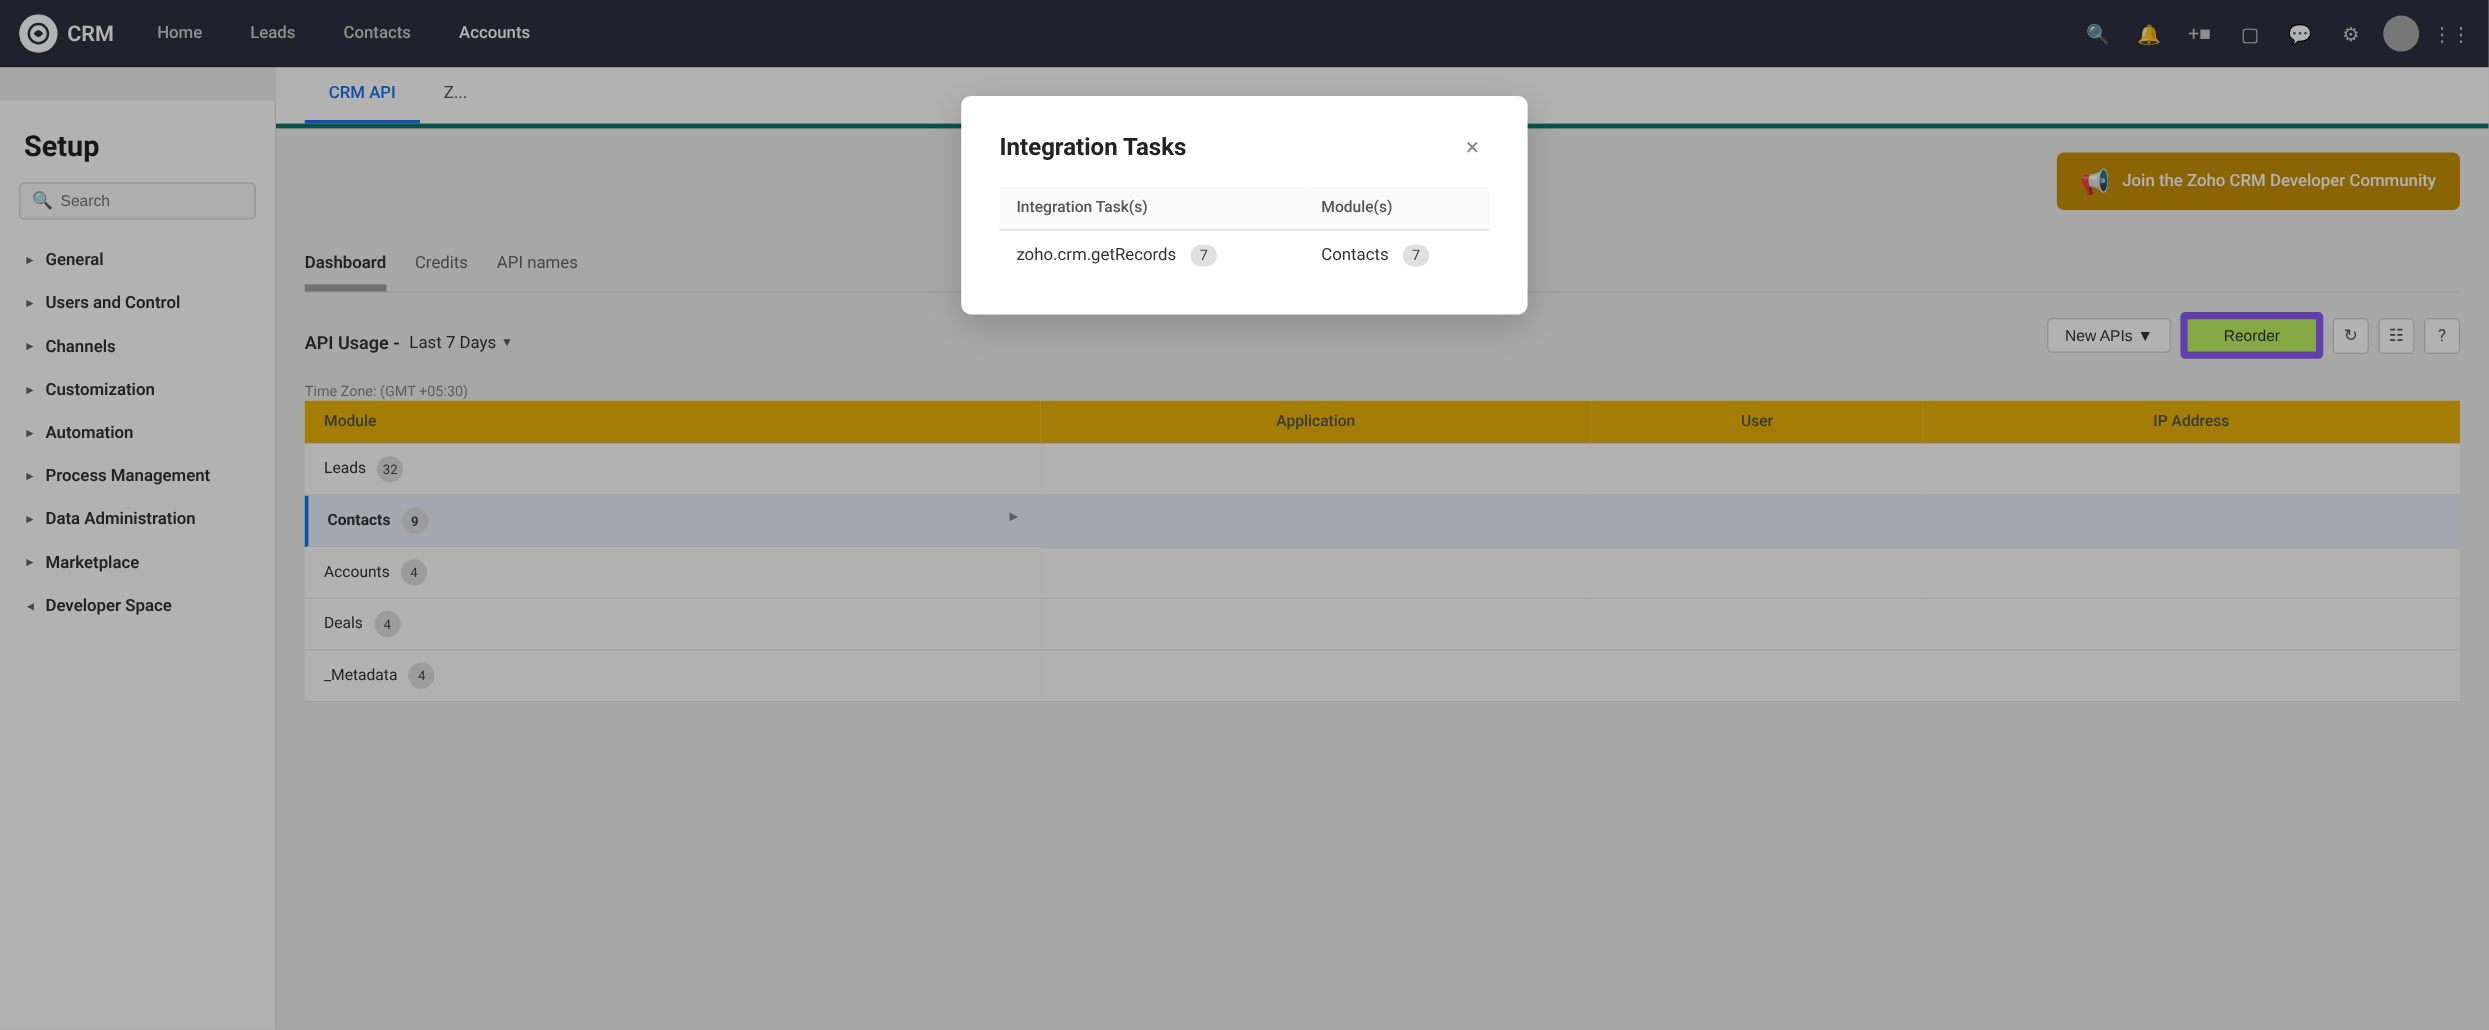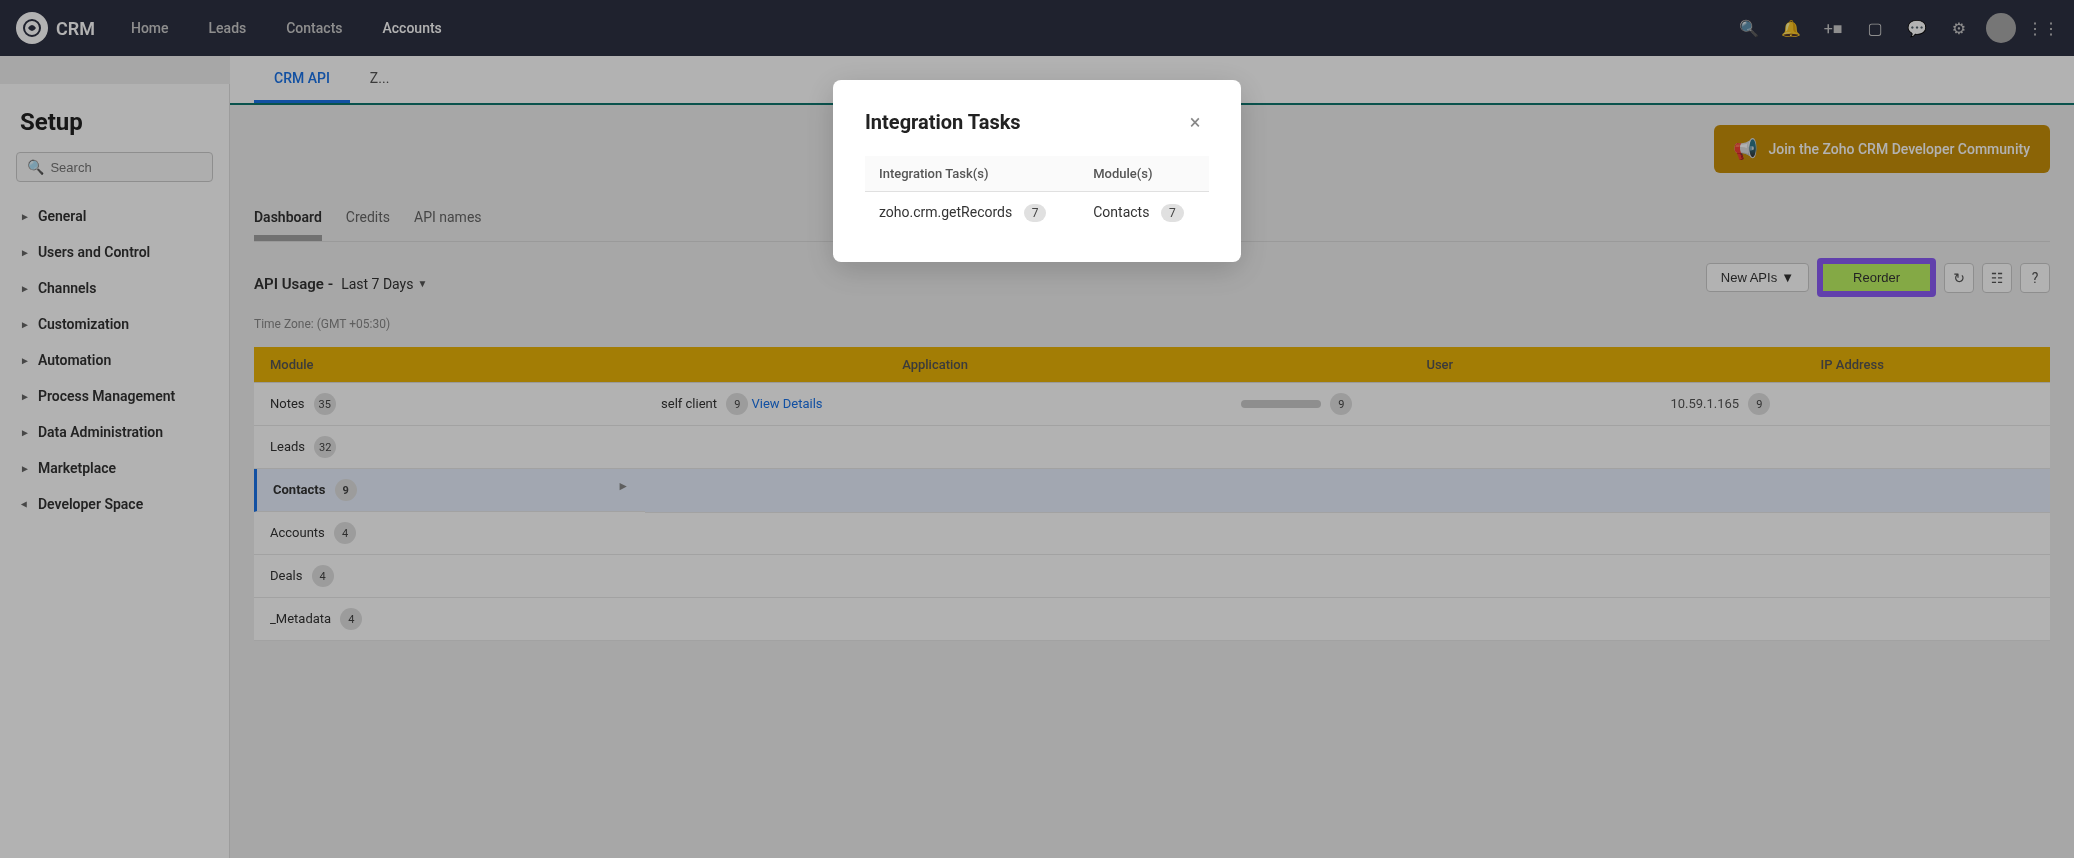--- a/index.html
+++ b/index.html
@@ -67,21 +67,21 @@
     }
     .sidebar-item .chevron { color: #666; font-size: 10px; }
     .sidebar-item.expanded .chevron { transform: rotate(90deg); }
 
     
     .content { flex: 1; overflow: auto; background: #f0f0f0; position: relative; }
 
     
     .crm-page { background: #f0f0f0; min-height: 100%; }
     .crm-tabs {
-      background: #fff; padding: 0 24px; border-bottom: 2px solid #0f766e;
+      background: #fff; padding: 0 24px; border-bottom: 4px solid #0f766e;
       display: flex; gap: 0;
     }
     .crm-tab {
       padding: 14px 20px; font-size: 14px; cursor: pointer; color: #555; border-bottom: 3px solid transparent;
     }
     .crm-tab.active { color: #1a73e8; border-bottom-color: #1a73e8; font-weight: 500; }
 
     .crm-content { padding: 20px 24px; }
 
     
@@ -97,21 +97,21 @@
     .dashboard-row {
       display: flex; align-items: center; justify-content: space-between;
       margin-bottom: 8px;
     }
     .api-usage-label { font-size: 15px; font-weight: 600; color: #333; }
     .api-period {
       display: flex; align-items: center; gap: 4px; font-size: 14px; color: #333;
       cursor: pointer;
     }
     .api-period .chevron-down { font-size: 10px; color: #555; }
-    .timezone { font-size: 12px; color: #888; margin-bottom: 16px; }
+    .timezone { font-size: 12px; color: #888; margin-bottom: 1px; }
 
     
     .toolbar-row {
       display: flex; align-items: center; justify-content: center; gap: 8px; margin-bottom: 12px;
     }
     .new-apis-btn {
       display: flex; align-items: center; gap: 4px;
       padding: 6px 14px; border: 1px solid #ccc; border-radius: 4px;
       background: #fff; font-size: 13px; cursor: pointer; color: #333;
     }
@@ -153,21 +153,21 @@
     .overlay {
       position: fixed; top: 0; left: 0; right: 0; bottom: 0;
       background: rgba(0,0,0,0.3); z-index: 100;
       display: flex; align-items: flex-start; justify-content: center;
       padding-top: 80px;
     }
 
     
     .modal {
       background: #fff; border-radius: 8px; padding: 28px 32px;
-      width: 408px; box-shadow: 0 8px 32px rgba(0,0,0,0.18);
+      width: 472px; box-shadow: 0 8px 32px rgba(0,0,0,0.18);
       position: relative; z-index: 101;
     }
     .modal-header {
       display: flex; align-items: center; justify-content: space-between; margin-bottom: 20px;
     }
     .modal-title { font-size: 20px; font-weight: 700; color: #222; }
     .modal-close {
       cursor: pointer; font-size: 20px; color: #888;
       width: 28px; height: 28px; display: flex; align-items: center; justify-content: center;
       border-radius: 50%;
@@ -312,37 +312,20 @@
         <table class="api-table">
           <thead>
             <tr>
               <th>Module</th>
               <th>Application</th>
               <th>User</th>
               <th>IP Address</th>
             </tr>
           </thead>
           <tbody>
-            <tr>
-              <td>
-                Notes <span class="badge">35</span>
-              </td>
-              <td>
-                self client <span class="badge">9</span>
-                <span class="view-details">View Details</span>
-              </td>
-              <td>
-                <span class="user-bar"></span>
-                <span class="badge">9</span>
-              </td>
-              <td>
-                <span class="ip-addr">10.59.1.165</span>
-                <span class="badge">9</span>
-              </td>
-            </tr>
             <tr>
               <td>
                 Leads <span class="badge">32</span>
               </td>
               <td></td>
               <td></td>
               <td></td>
             </tr>
             <tr class="highlighted">
               <td style="display:flex; justify-content:space-between;font-weight:bold;">

